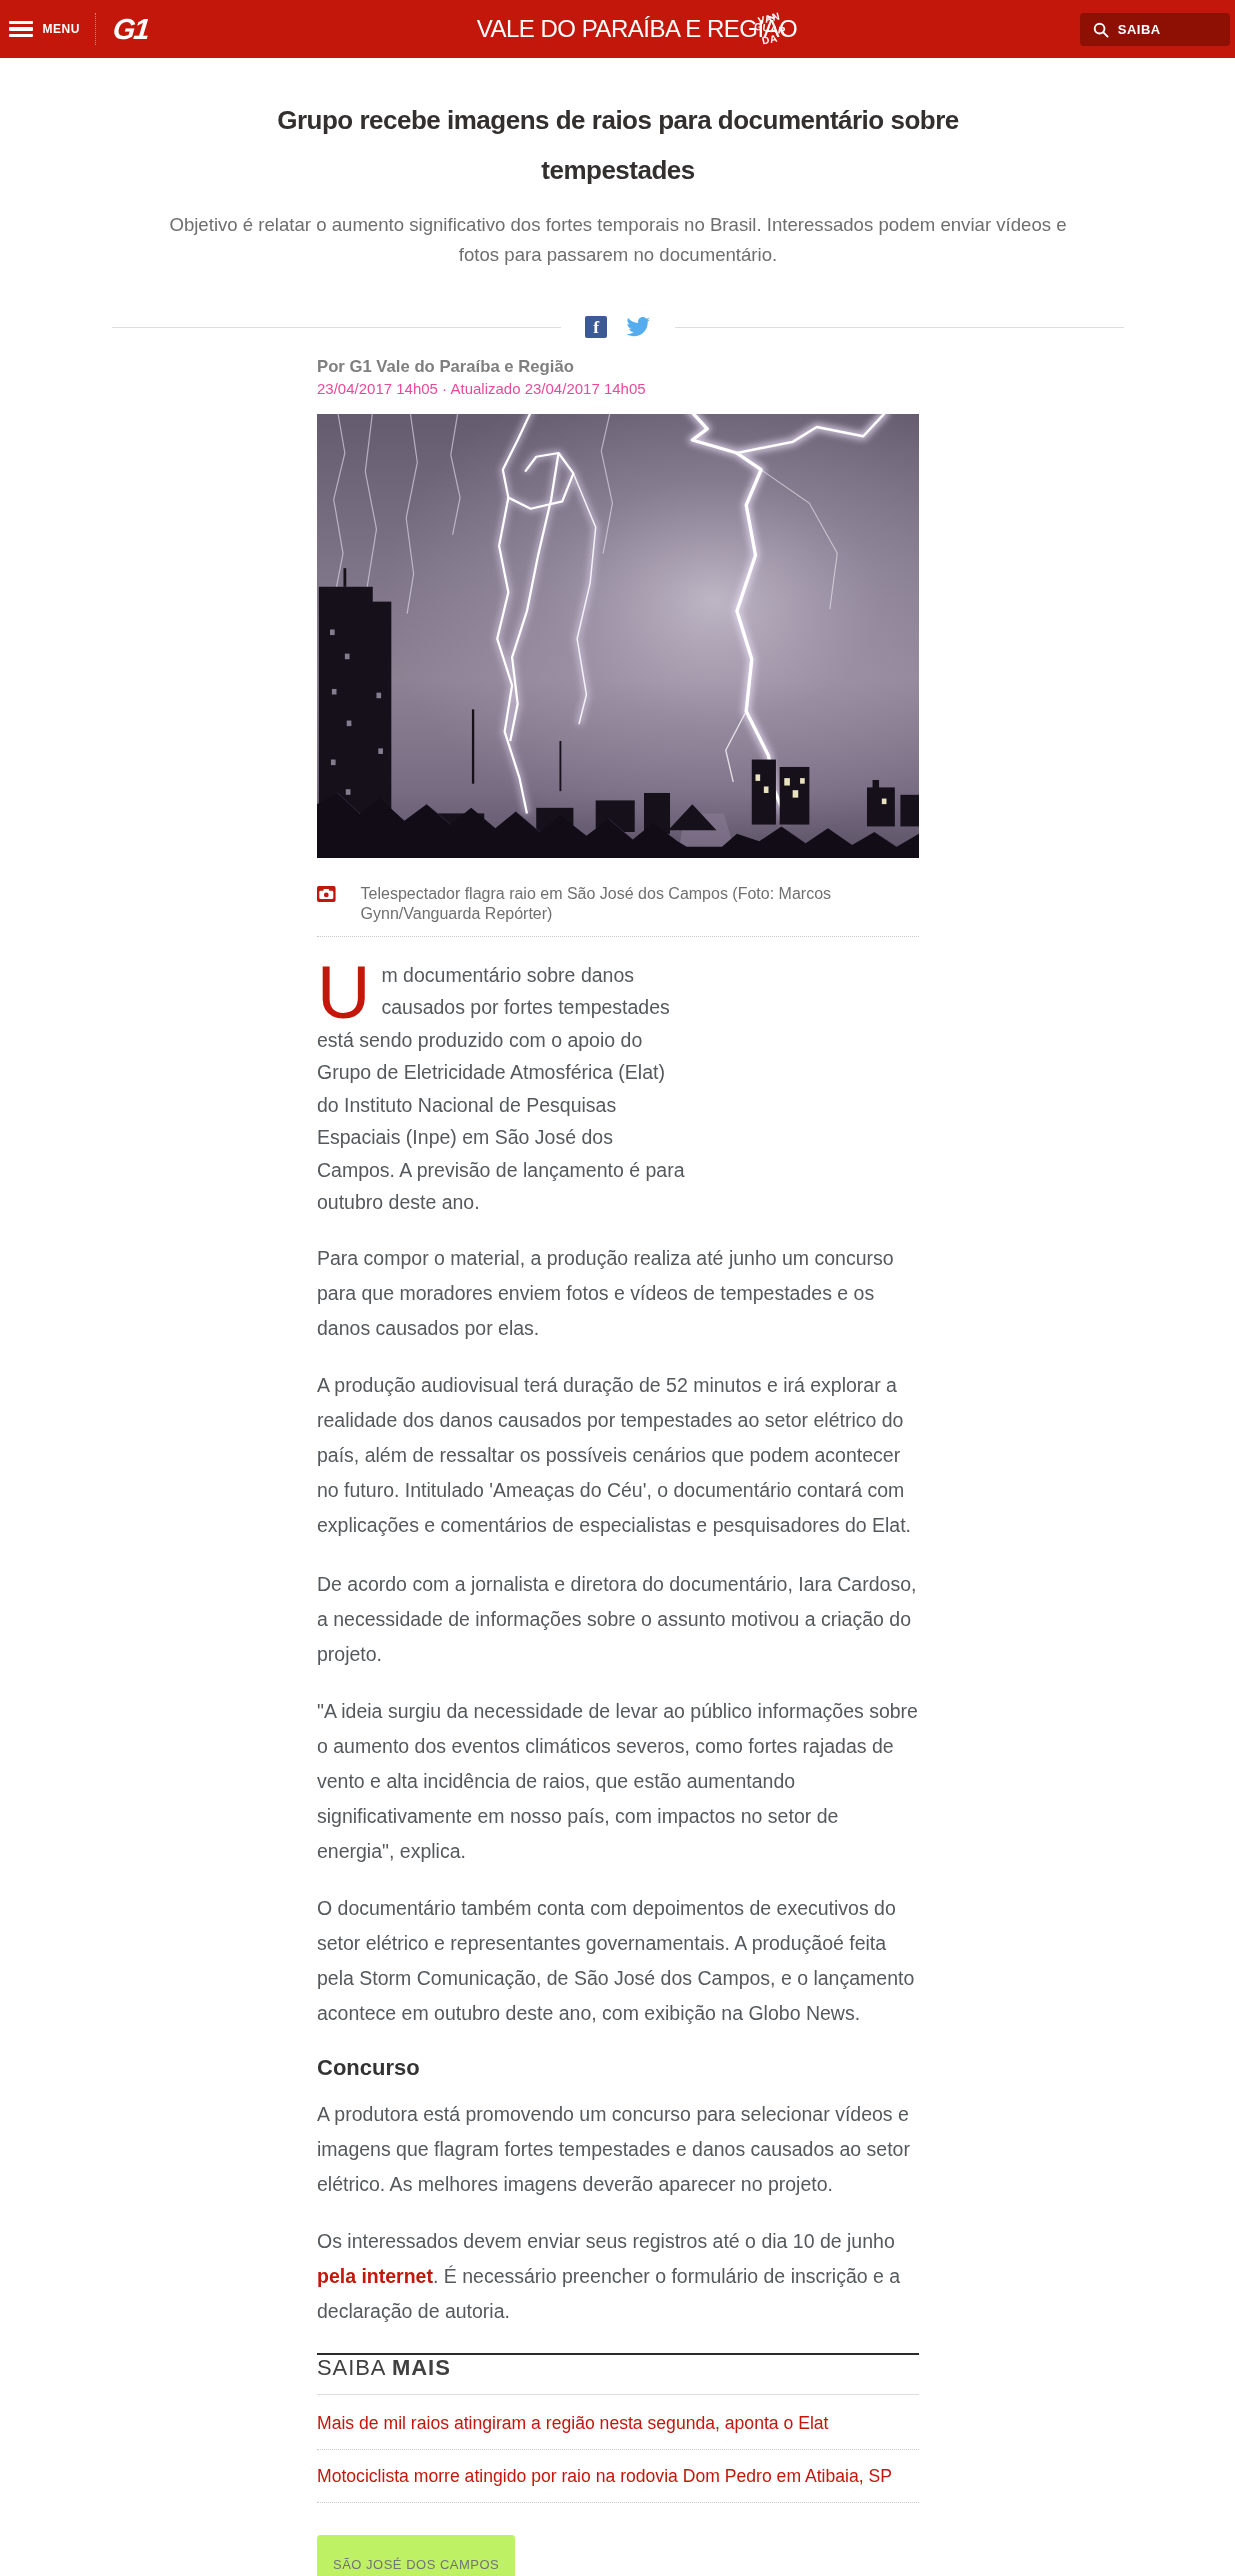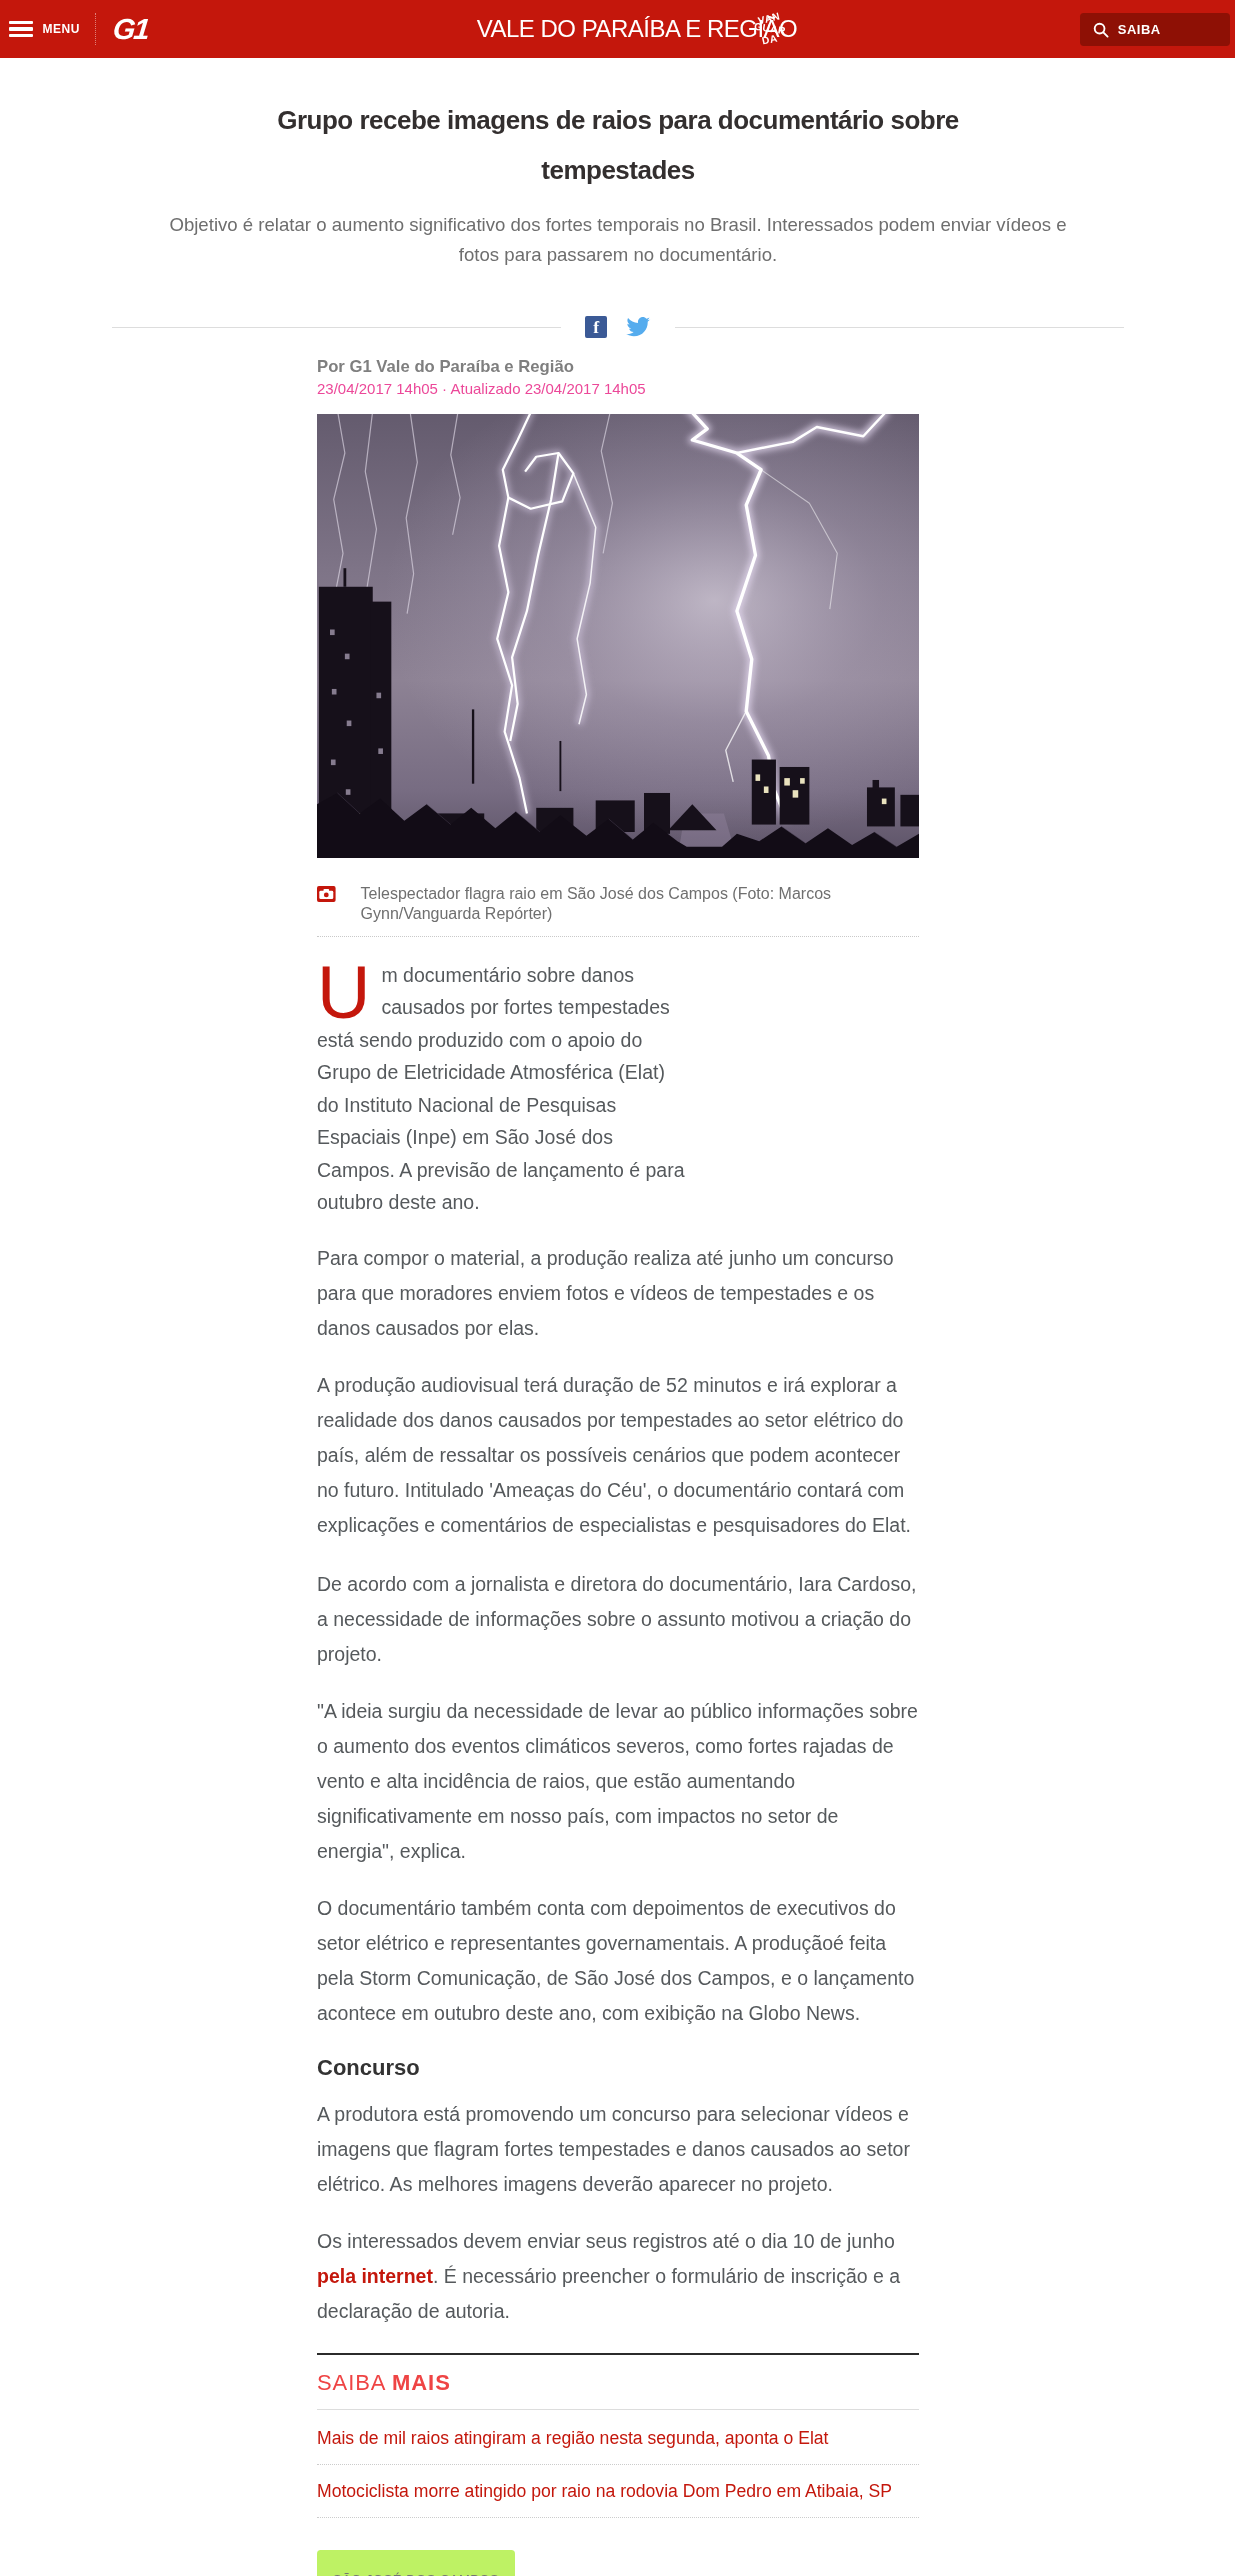--- a/index.html
+++ b/index.html
@@ -70,21 +70,21 @@
     float:left; color:#c4170c; font-size:74px; line-height:58px;
     padding:5.6px 11px 0 0; font-weight:400;
   }
   .para { margin-top:22px; font-size:19.5px; line-height:35px; color:#55595c; }
   .para.m26 { margin-top:24px; }
   .inline-link { color:#c4170c; font-weight:bold; cursor:pointer; }
   .section-h { margin-top:24px; font-size:22px; font-weight:bold; color:#333; }
   .para.after-h { margin-top:16.7px; }
   
   .saiba { margin-top:24px; border-top:2.8px solid #2b2b2b; }
-  .saiba-h { padding-top:15px; font-size:22px; color:#ef4444; letter-spacing:0.9px; font-weight:400; }
+  .saiba-h { font-size:22px; color:#404040; letter-spacing:0.9px; font-weight:400; }
   .saiba-h b { font-weight:bold; }
   .thin-line { border:none; border-top:0.9px solid #ddd; margin-top:13px; }
   .saiba-link { padding-top:16.7px; font-size:17.6px; line-height:22px; color:#c4170c; cursor:pointer; display:block; }
   .saiba-dotted { border:none; border-top:1.9px dotted #ccc; margin-top:15px; }
   
   .tag-chip {
     margin-top:32px; display:inline-block; background:#bef264; border-radius:3.7px;
     padding:22px 16px; font-size:13px; color:#737373; letter-spacing:0.5px; cursor:pointer;
   }
 </style>

